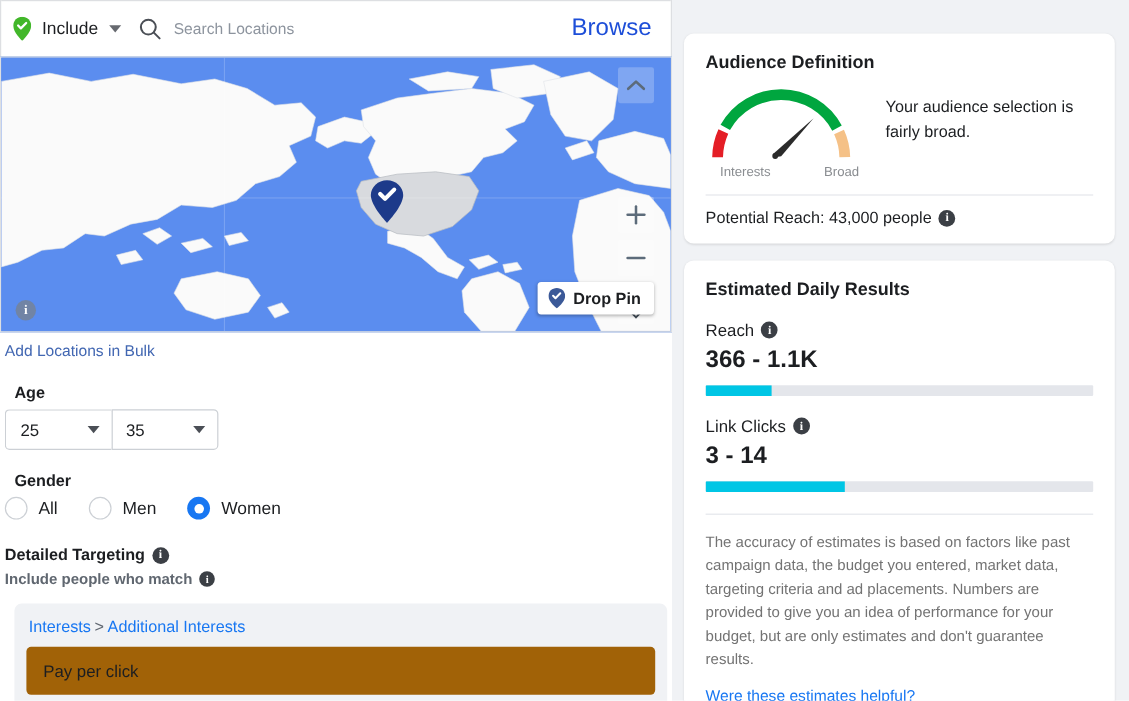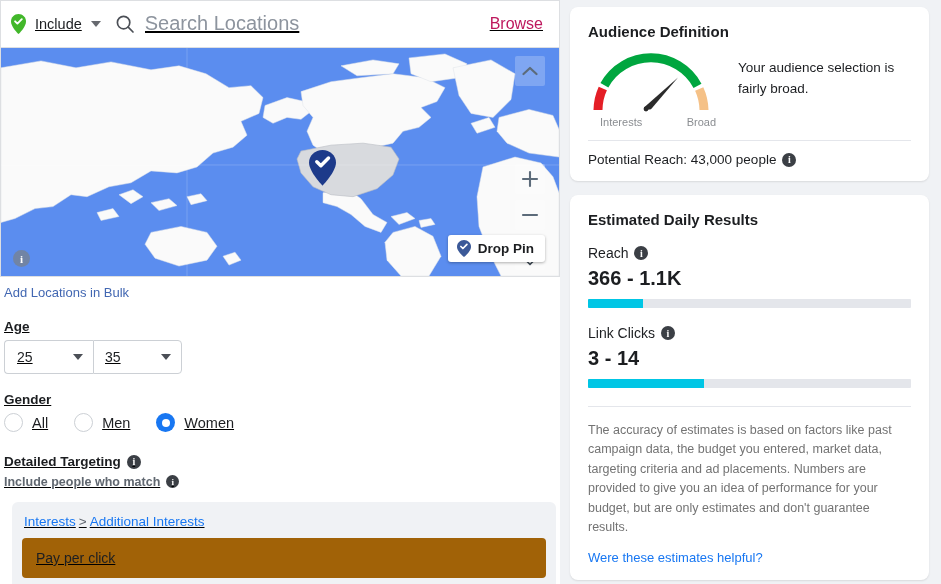--- a/index.html
+++ b/index.html
@@ -18,21 +18,20 @@
     background: #ffffff;
   }
 
   
   .left-col {
     width: 560px;
     height: 523px;
     position: relative;
     background: #ffffff;
     flex: 0 0 560px;
-    text-decoration: underline;
   }
 
   
   .loc-bar {
     height: 47px;
     border: 1px solid #dddfe2;
     border-bottom: none;
     border-top: none;
     display: flex;
     align-items: center;
@@ -61,31 +60,31 @@
     width: 0; height: 0;
     border-left: 5px solid transparent;
     border-right: 5px solid transparent;
     border-top: 6px solid #4b4f56;
     margin-right: 14px;
     opacity: .85;
   }
   .search-ico { width: 20px; height: 20px; margin-right: 10px; flex: 0 0 20px; }
   .search-input {
     border: none; outline: none;
-    font-size: 20px;
+    font-size: 13px;
     font-family: "Liberation Sans", sans-serif;
     color: #1c1e21;
     flex: 1 1 auto;
     background: transparent;
     padding: 0;
   }
   .search-input::placeholder { color: #8d949e; }
   .browse-btn {
-    font-size: 16px;
-    color: #be185d;
+    font-size: 20px;
+    color: #1d4ed8;
     background: none; border: none;
     cursor: pointer;
     font-family: "Liberation Sans", sans-serif;
     padding: 0 2px;
   }
 
   
   .map-wrap {
     position: relative;
     height: 230px;
@@ -142,21 +141,21 @@
     font-size: 13px;
     color: #4267b2;
     margin: 8px 0 0 4px;
     cursor: pointer;
     text-decoration: none;
   }
 
   
   .sec-title {
     font-size: 13.5px; font-weight: bold; color: #1c1e21;
-    margin: 18px 0 6px 4px;
+    margin: 18px 0 6px 12px;
   }
   .age-row { display: flex; margin-left: 4px; }
   .sel {
     width: 89px; height: 34px;
     border: 1px solid #ccd0d5;
     background: #fff;
     display: flex; align-items: center; justify-content: space-between;
     padding: 0 10px 0 12px;
     font-size: 14px; color: #1c1e21;
     cursor: pointer;
@@ -229,20 +228,21 @@
     flex: 1 1 auto;
     background: #f0f2f5;
     height: 584px;
     padding: 7px 12px 0 10px;
   }
   .card {
     background: #fff;
     border-radius: 8px;
     box-shadow: 0 1px 2px rgba(0,0,0,.10);
     padding: 16px 18px 14px 18px;
+    margin-top: 21px;
   }
   .card + .card { margin-top: 14px; }
   .card-title {
     font-size: 15px; font-weight: bold; color: #1c1e21;
     margin: 0 0 4px 0;
   }
   .aud-body { display: flex; align-items: flex-start; }
   .gauge-box { width: 136px; flex: 0 0 136px; padding-top: 6px; }
   .gauge-labels {
     display: flex; justify-content: space-between;

